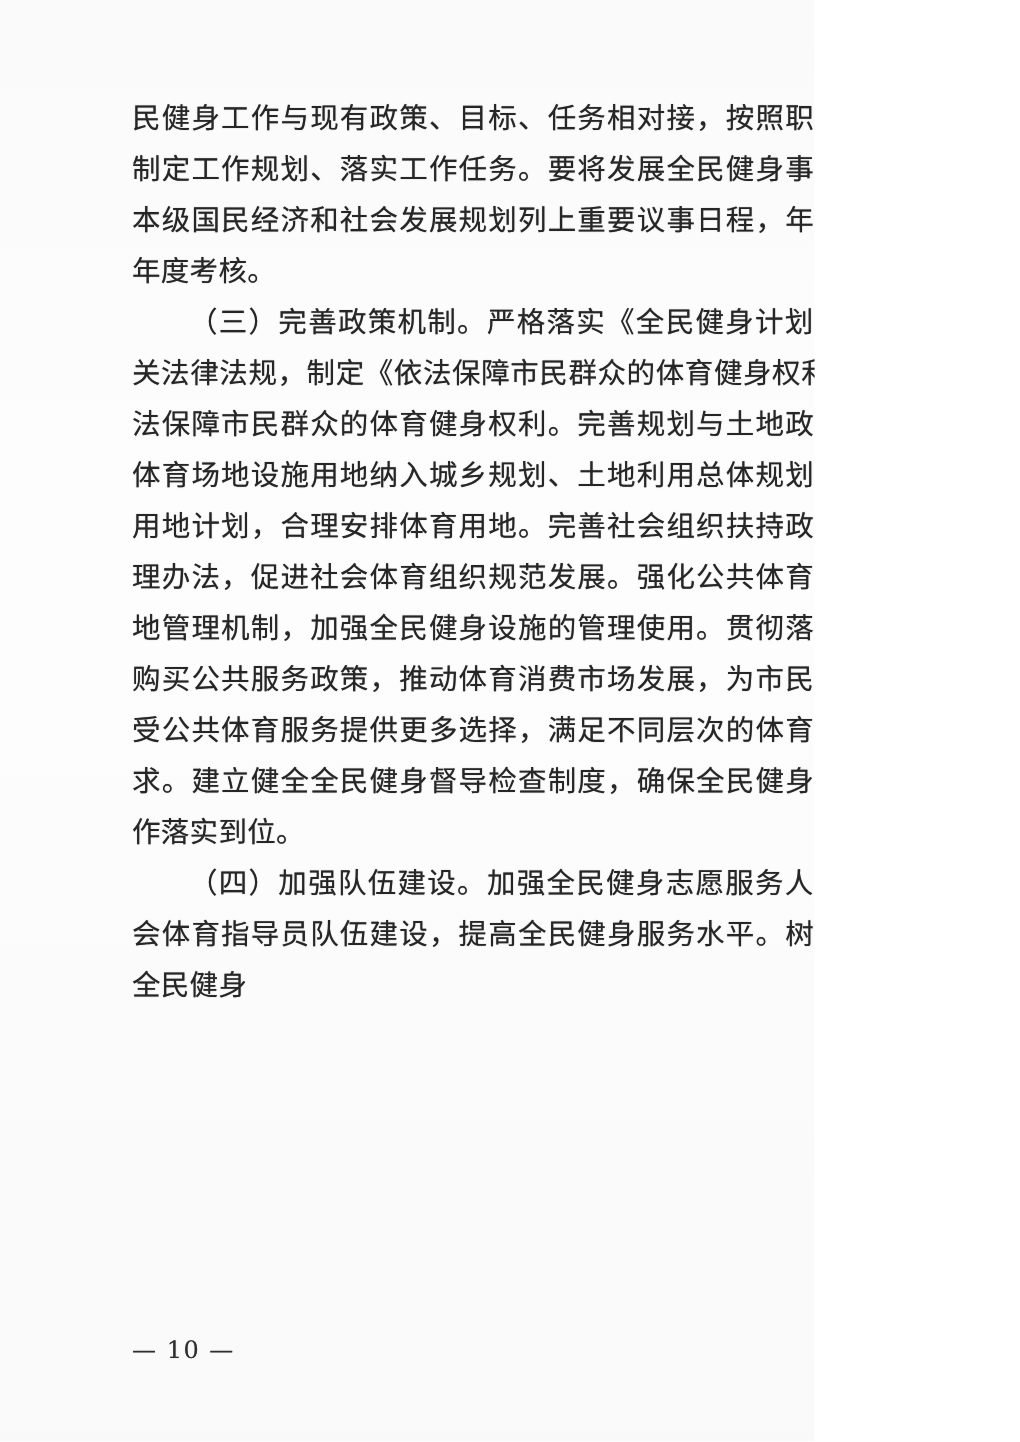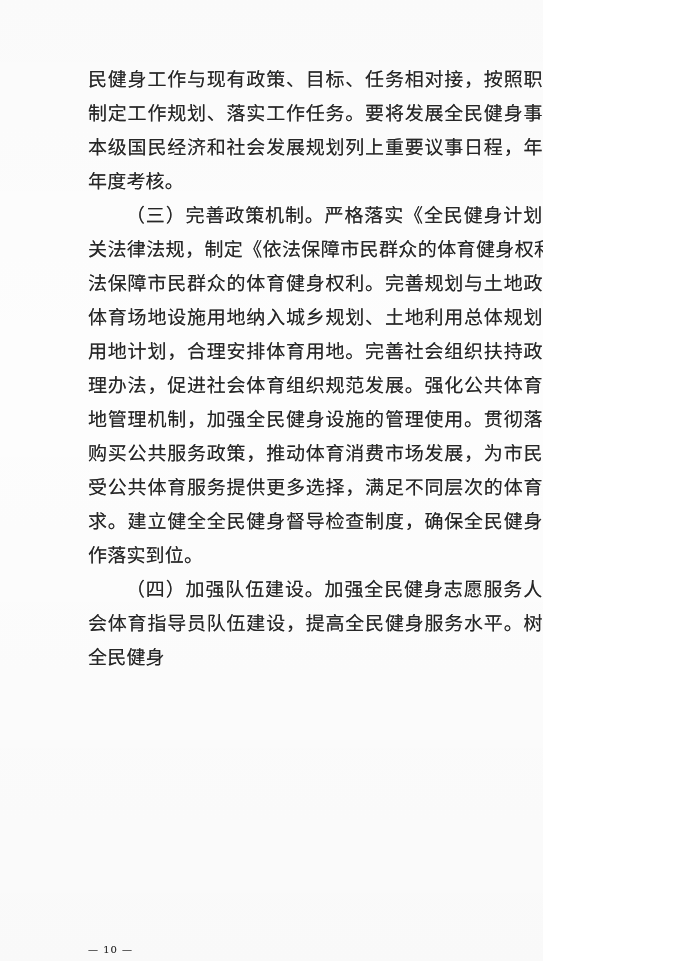--- a/index.html
+++ b/index.html
@@ -38,22 +38,22 @@
     color: #262626;
     text-shadow: 0 0 0.6px rgba(20,20,20,0.55);
     font-weight: 500;
   }
   .para.indent {
     text-indent: 2em;
   }
   .footer {
     position: absolute;
     left: 88px;
-    top: 938px;
-    font-size: 10px;
+    top: 888px;
+    font-size: 16px;
     line-height: 24px;
     color: #2e2e2e;
     letter-spacing: 1px;
     text-shadow: 0 0 0.5px rgba(20,20,20,0.5);
   }
 </style>
 </head>
 <body>
 
 <div class="page">

